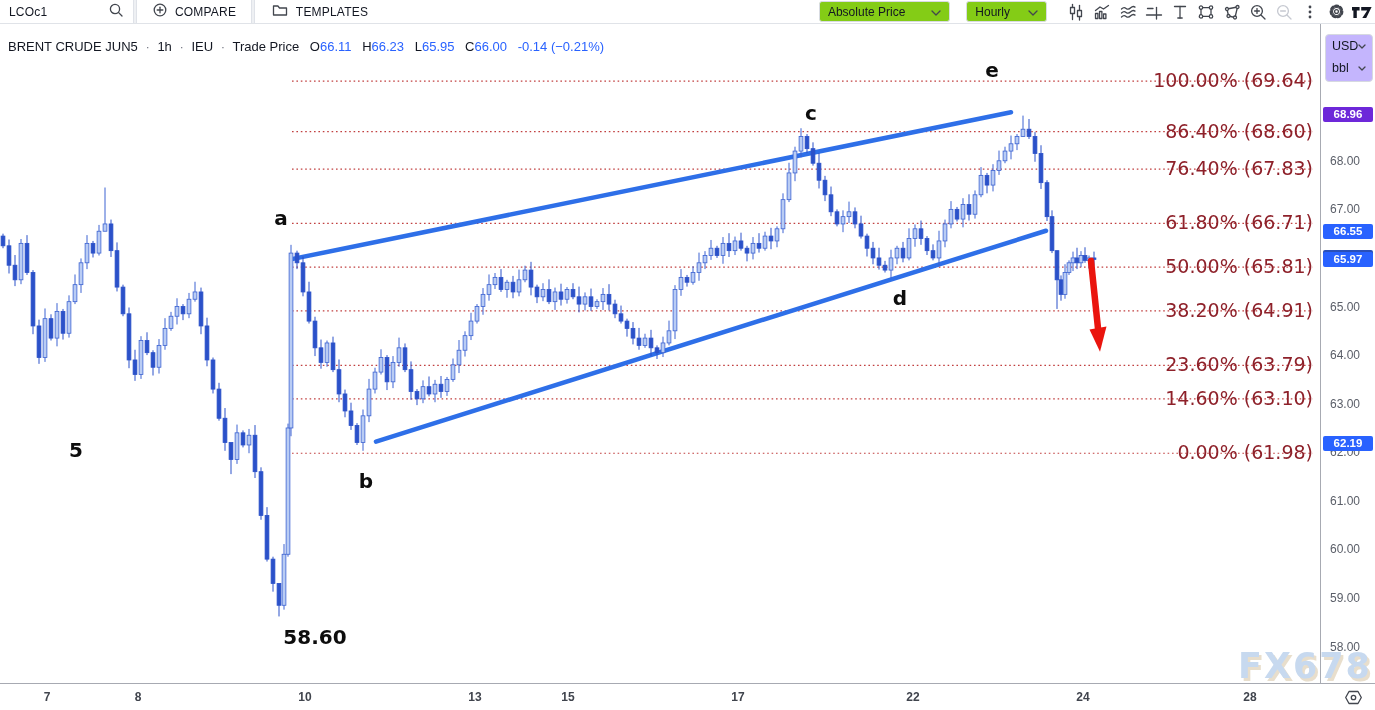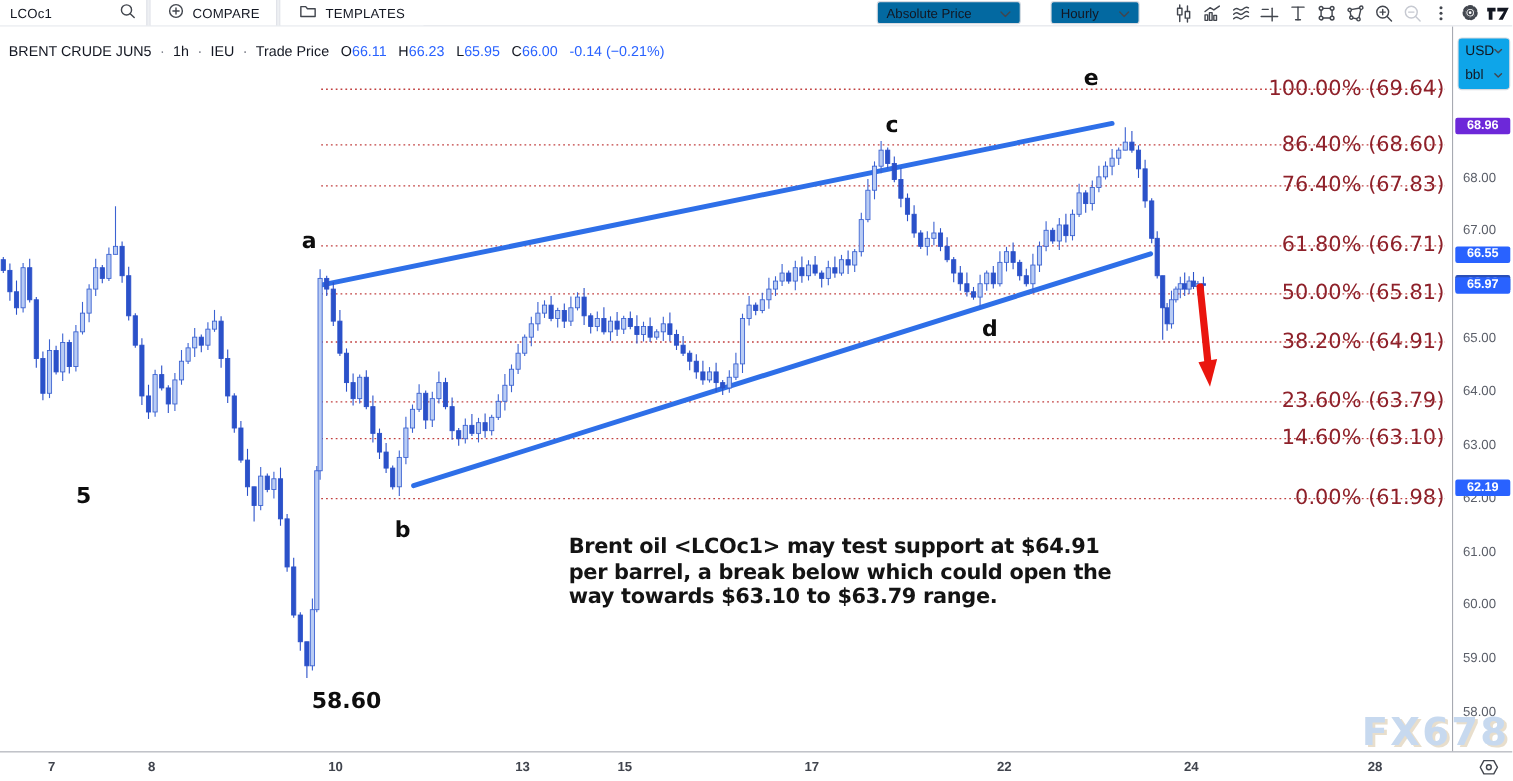--- a/index.html
+++ b/index.html
@@ -7,22 +7,22 @@
   #stage{position:relative;width:1375px;height:710px;background:#fff;}
 
   
   #topbar{position:absolute;top:0;left:0;width:1375px;height:23px;background:#fff;
     border-bottom:1px solid #e0e3e8;display:flex;align-items:center;z-index:10;font-size:12px;}
   .tb-cell{display:flex;align-items:center;height:23px;padding:0 9px;background:#fff;cursor:pointer;}
   .tb-cell .lbl{font-weight:500;letter-spacing:.2px;}
   #symbol-box{width:133px;justify-content:space-between;box-sizing:border-box;}
   .vsep{width:4px;height:23px;background:#eef0f3;border-left:1px solid #dfe2e8;border-right:1px solid #dfe2e8;box-sizing:border-box;}
   .tb-gap{flex:1;}
-  .chip{display:flex;align-items:center;gap:26px;height:19px;padding:0 8px;margin-right:27px;
-    background:#0369a1;border:1px solid #d8dbe2;border-radius:3px;font-size:12px;cursor:pointer;white-space:nowrap;}
+  .chip{display:flex;align-items:center;gap:26px;height:19px;padding:0 8px;margin-right:16px;
+    background:#84cc16;border:1px solid #d8dbe2;border-radius:3px;font-size:12px;cursor:pointer;white-space:nowrap;}
   .tb-icon{display:flex;align-items:center;justify-content:center;width:26px;height:23px;cursor:pointer;}
   .tb-icon svg{display:block;}
   .icon-stroke{stroke:#42464e;fill:none;stroke-width:1.3;stroke-linecap:round;stroke-linejoin:round;}
   .icon-stroke-dis{stroke:#c6c9d1;fill:none;stroke-width:1.3;stroke-linecap:round;}
 
   
   #chart-header{position:absolute;top:39px;left:8px;z-index:5;font-size:13px;white-space:nowrap;}
   #chart-header .sep{color:#787b86;margin:0 4px;}
   #chart-header .blu{color:#2962ff;}
   #chart-header .ohlc-lbl{color:#131722;margin-left:7px;}
@@ -36,21 +36,21 @@
     font-family:"DejaVu Sans",sans-serif;font-size:19px;line-height:22.5px;font-weight:700;color:#141414;letter-spacing:-0.3px;}
   #watermark{position:absolute;left:1238px;top:646px;z-index:6;font-family:"DejaVu Sans",sans-serif;
     font-size:35px;font-weight:700;letter-spacing:2px;color:#c7d9ef;text-shadow:2.5px 2.5px 0 rgba(213,195,162,.55);}
 
   
   #right-axis{position:absolute;left:1320px;top:23px;width:55px;height:687px;border-left:1px solid #a7aab2;
     background:#fff;z-index:4;box-sizing:border-box;}
   .tick{position:absolute;left:9px;font-size:12px;color:#5a5e68;}
   .badge{position:absolute;left:2px;width:50px;height:15px;border-radius:2px;color:#fff;
     font-size:11.5px;font-weight:700;text-align:center;line-height:15px;}
-  #unit-box{position:absolute;left:4px;top:11px;width:46px;height:46px;border:1px solid #d6d9e0;border-radius:4px;background:#0ea5e9;}
+  #unit-box{position:absolute;left:4px;top:11px;width:46px;height:46px;border:1px solid #d6d9e0;border-radius:4px;background:#c4b5fd;}
   .unit-row{display:flex;align-items:center;justify-content:space-between;height:22px;padding:0 6px;font-size:12.5px;cursor:pointer;}
 
   
   #bottom-axis{position:absolute;left:0;top:683px;width:1375px;height:27px;border-top:1px solid #a7aab2;
     background:#fff;z-index:4;box-sizing:border-box;}
   .btick{position:absolute;top:6px;transform:translateX(-50%);font-size:12px;font-weight:600;color:#40444d;}
   #tz-icon{position:absolute;left:1344px;top:4px;cursor:pointer;}
 </style>
 </head>
 <body>
@@ -632,21 +632,20 @@
     <span>IEU</span>
     <span class="sep">·</span>
     <span>Trade Price</span>
     <span class="ohlc-lbl">O</span><span class="blu">66.11</span>
     <span class="ohlc-lbl">H</span><span class="blu">66.23</span>
     <span class="ohlc-lbl">L</span><span class="blu">65.95</span>
     <span class="ohlc-lbl">C</span><span class="blu">66.00</span>
     <span class="blu" style="margin-left:7px">-0.14 (−0.21%)</span>
   </div>
 
-  <div id="annotation">Brent oil &lt;LCOc1&gt; may test support at $64.91 per barrel, a break below which could open the way towards $63.10 to $63.79 range.</div>
   <div id="watermark">FX678</div>
 
   <div id="right-axis">
     <div id="unit-box">
       <div class="unit-row">
         <span>USD</span>
         <svg width="8" height="5">
             <polyline class="icon-stroke" points="1,1 4,4 7,1"></polyline>
           </svg>
       </div>

